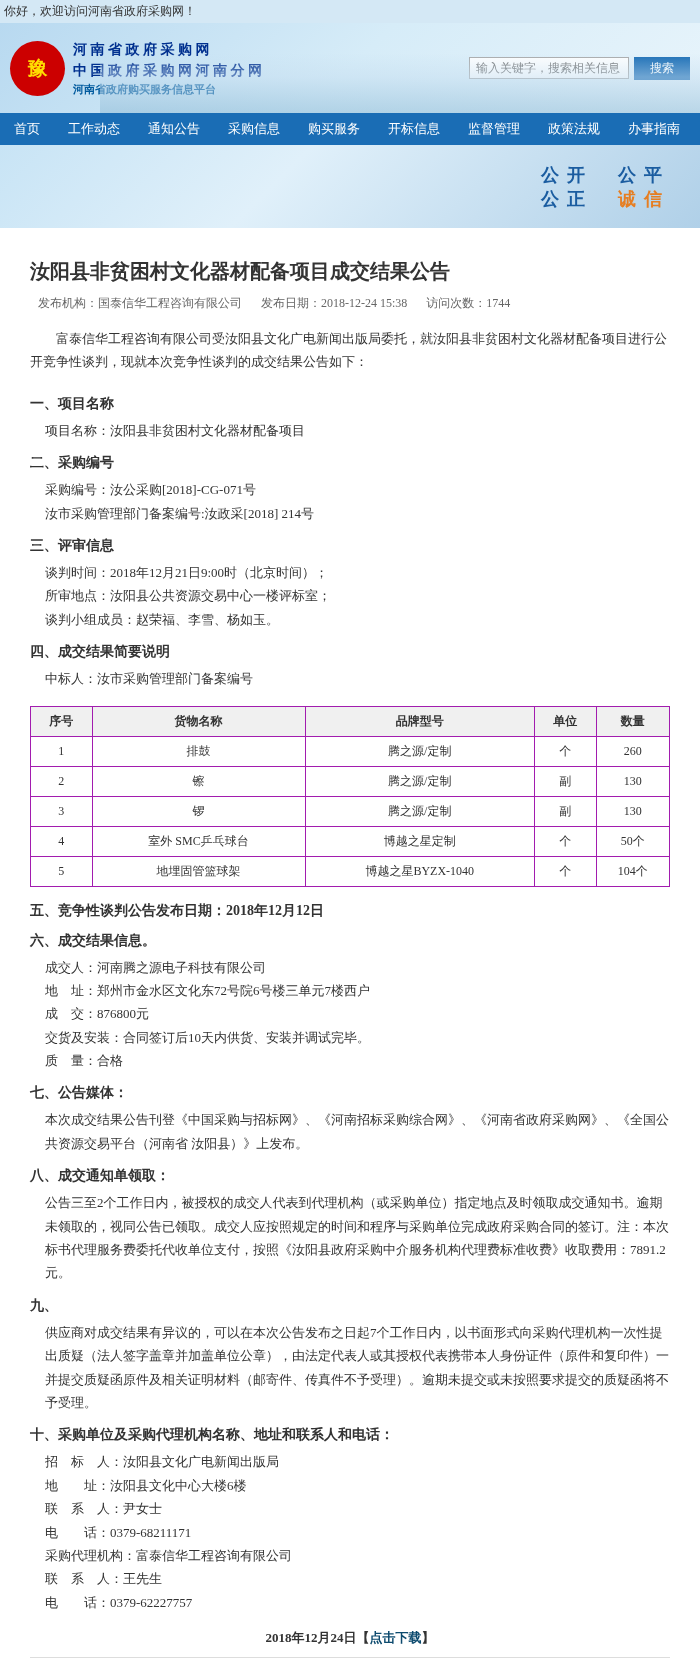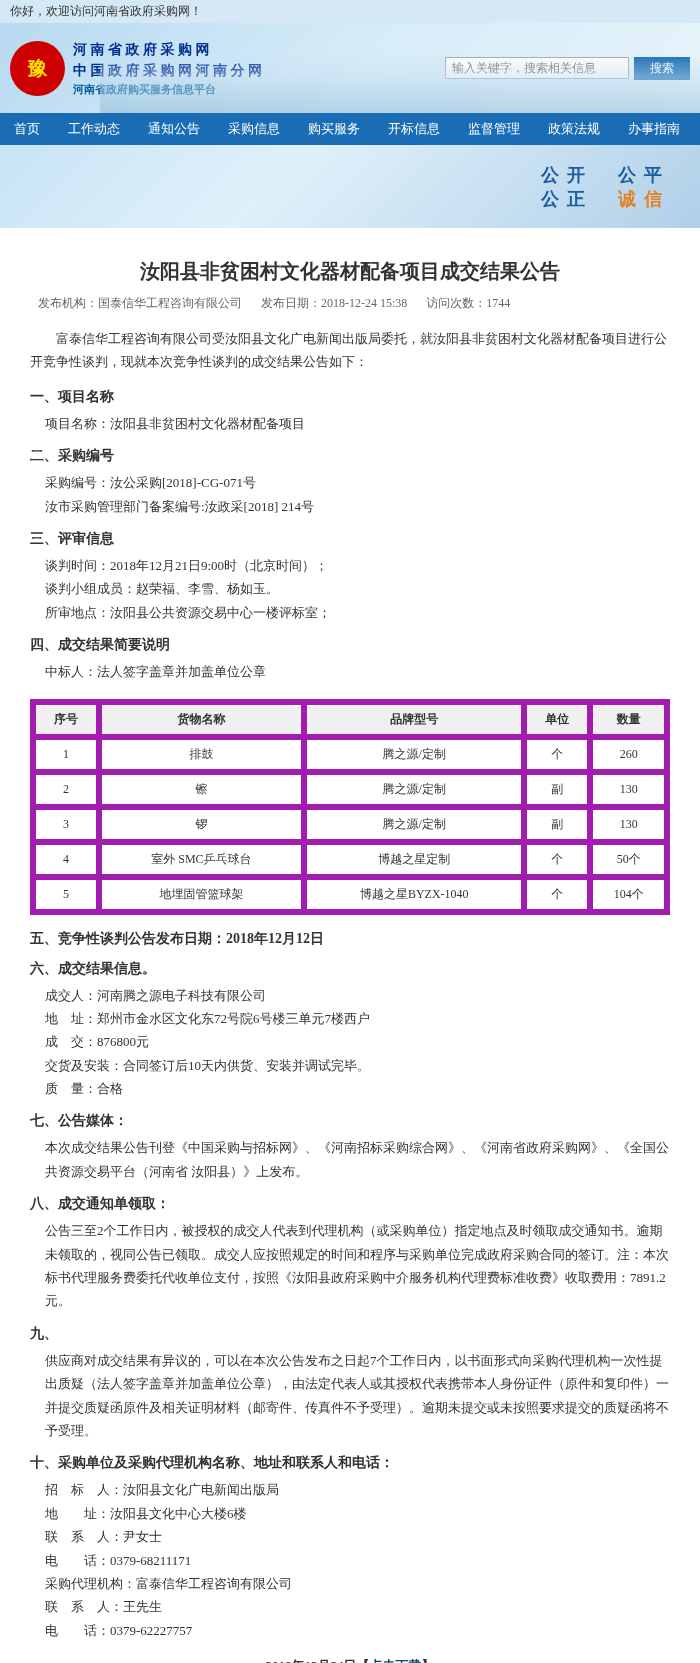--- a/index.html
+++ b/index.html
@@ -1,58 +1,58 @@
 <!DOCTYPE html>
 <html><head>
   <meta charset="utf-8">
   <style>
     * { box-sizing: border-box; margin: 0; padding: 0; }
     body { font-family: 'SimSun', '宋体', serif; font-size: 13px; color: #333; background: #fff; width: 700px; }
 
     
-    .top-bar { background: #d4e8f5; font-size: 12px; color: #333; padding: 3px 10px; }
+    .top-bar { background: #d4e8f5; font-size: 12px; color: #333; padding: 3px 4px; }
 
     
     .header { background: linear-gradient(135deg, #b8d9f0 0%, #d6ecf8 50%, #e8f4fb 100%); padding: 5px 10px; display: flex; align-items: center; justify-content: space-between; height: 90px; position: relative; overflow: hidden; }
     .header-logo { display: flex; flex-direction: column; }
     .header-logo .logo-img { display: flex; align-items: center; }
     .logo-red { width: 55px; height: 55px; background: #c00; border-radius: 50%; display: flex; align-items: center; justify-content: center; color: #fd0; font-size: 20px; font-weight: bold; margin-right: 8px; flex-shrink: 0; }
     .logo-text { font-size: 14px; color: #00308f; font-weight: bold; line-height: 1.5; }
     .logo-text .sub { font-size: 11px; color: #005a9e; }
     .header-search { display: flex; align-items: center; gap: 5px; }
-    .search-input { border: 1px solid #aaa; padding: 3px 6px; font-size: 12px; width: 184px; color: #999; }
+    .search-input { border: 1px solid #aaa; padding: 3px 6px; font-size: 12px; width: 160px; color: #999; }
     .search-btn { background: #1a6db5; color: #fff; border: none; padding: 3px 16px; font-size: 12px; cursor: pointer; }
     .header-city-bg { position: absolute; bottom: 0; left: 100px; right: 0; height: 60px; background: linear-gradient(to top, #8ab8d4 0%, #c5def0 60%, transparent 100%); opacity: 0.5; }
 
     
     .nav { background: #1a6db5; display: flex; }
     .nav-item { color: #fff; font-size: 13px; padding: 7px 14px; cursor: pointer; text-decoration: none; white-space: nowrap; }
 
     
     .banner { background: linear-gradient(135deg, #c8e4f5 0%, #e0f0fa 40%, #b0d0e8 100%); height: 83px; display: flex; align-items: center; justify-content: flex-end; padding-right: 30px; position: relative; overflow: hidden; }
     .banner-text { text-align: right; }
     .banner-text .line1 { font-size: 18px; color: #1a5ca0; font-weight: bold; letter-spacing: 8px; }
     .banner-text .line2 { font-size: 18px; color: #1a5ca0; font-weight: bold; letter-spacing: 8px; }
     .banner-text .cheng { color: #e67e22; }
 
     
     .main-content { padding: 15px 30px; }
 
-    .page-title { text-align: center; font-size: 20px; font-weight: bold; color: #333; margin: 15px 0 10px; }
+    .page-title { font-size: 20px; font-weight: bold; color: #333; margin: 15px 0 10px; }
     .meta-info { font-size: 12px; color: #666; margin-bottom: 15px; }
     .meta-info span { margin: 0 8px; }
 
-    .intro-text { font-size: 13px; color: #333; line-height: 1.8; margin-bottom: 14px; text-indent: 2em; }
+    .intro-text { font-size: 13px; color: #333; line-height: 1.8; margin-bottom: 21px; text-indent: 2em; }
 
     .section-title { font-size: 14px; font-weight: bold; color: #333; margin: 12px 0 6px; }
     .section-content { font-size: 13px; color: #333; line-height: 1.8; margin-left: 15px; }
 
     
     .data-table { width: 100%; border-collapse: collapse; margin: 15px 0; font-size: 12px; }
-    .data-table th, .data-table td { border: 6px solid #a21caf; padding: 6px 3px; text-align: center; vertical-align: middle; }
+    .data-table th, .data-table td { border: 1px solid #a21caf; padding: 6px 3px; text-align: center; vertical-align: middle; }
     .data-table th { background: #f0f0f0; font-weight: bold; }
 
     
     .divider { border: none; border-top: 1px solid #ddd; margin: 10px 0; }
 
     .date-center { text-align: center; font-size: 13px; margin: 15px 0 5px; color: #333; font-weight: bold; }
   </style>
 </head>
 <body>
 
@@ -116,27 +116,27 @@
 
   <div class="section-title">二、采购编号</div>
   <div class="section-content">
     <div>采购编号：汝公采购[2018]-CG-071号</div>
     <div>汝市采购管理部门备案编号:汝政采[2018] 214号</div>
   </div>
 
   <div class="section-title">三、评审信息</div>
   <div class="section-content">
     <div>谈判时间：2018年12月21日9:00时（北京时间）；</div>
+    <div>所审地点：汝阳县公共资源交易中心一楼评标室；</div>
     <div>谈判小组成员：赵荣福、李雪、杨如玉。</div>
-    <div>所审地点：汝阳县公共资源交易中心一楼评标室；</div>
   </div>
 
   <div class="section-title">四、成交结果简要说明</div>
   <div class="section-content">
-    <div>中标人：法人签字盖章并加盖单位公章</div>
+    <div>中标人：汝市采购管理部门备案编号</div>
   </div>
 
   <table class="data-table">
     <thead>
       <tr>
         <th>序号</th>
         <th>货物名称</th>
         <th>品牌型号</th>
         <th>单位</th>
         <th>数量</th>

